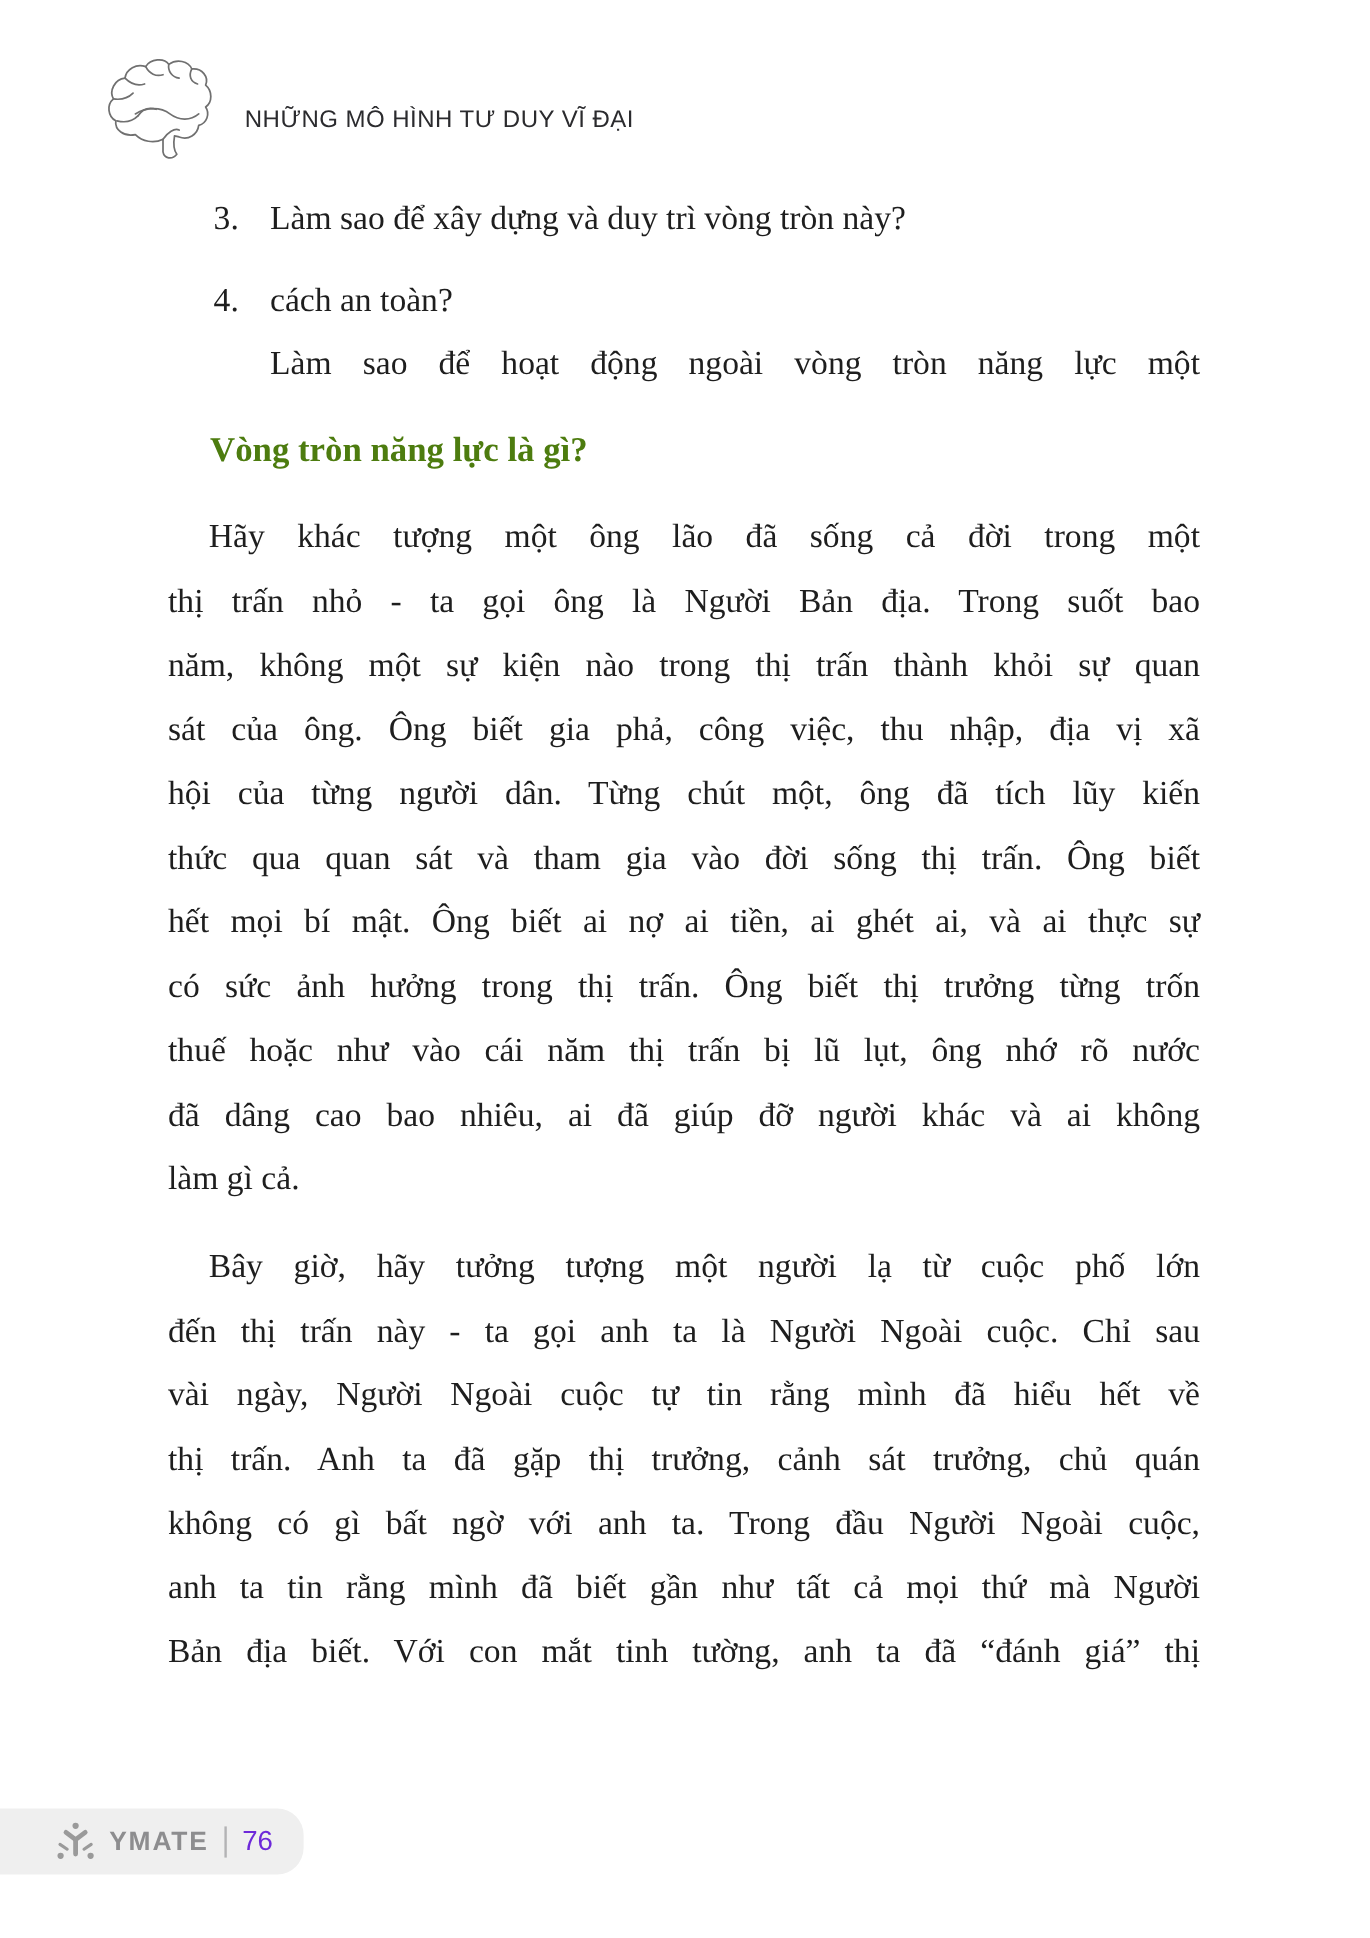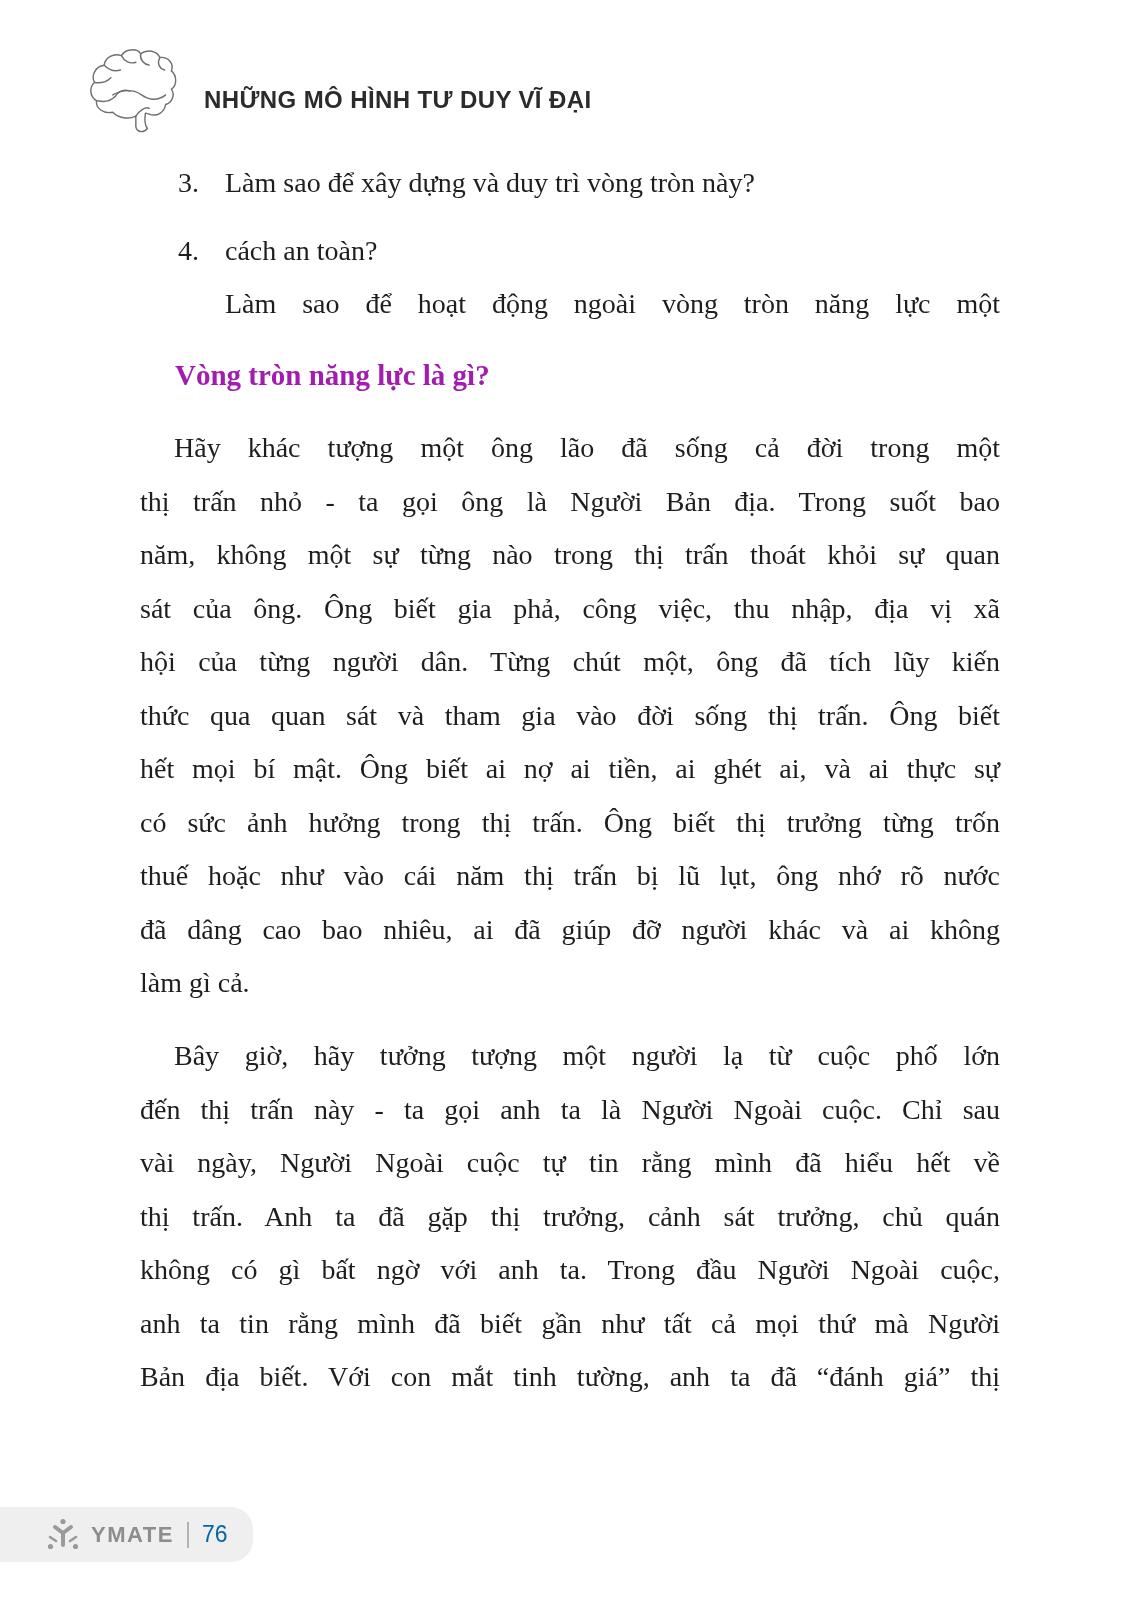--- a/index.html
+++ b/index.html
@@ -12,22 +12,22 @@
   }
   
   .header{
     position:absolute;left:84px;top:46px;
     display:flex;align-items:center;
   }
   .brain{display:block;width:96px;height:94px;}
   .running-title{
     margin:14px 0 0 24px;
     font-family:"Liberation Sans",sans-serif;
-    font-weight:700;
-    font-size:24px;
+    font-weight:400;
+    font-size:20px;
     letter-spacing:0.4px;
     color:#2b2b2e;
   }
   
   .serif{font-family:"Liberation Serif","DejaVu Serif",serif;}
   .qlist{
     position:absolute;left:178px;top:156px;width:822px;
     margin:0;padding:0;list-style:none;
   }
   .qitem{display:flex;margin:0;}
@@ -40,21 +40,21 @@
   .jline{
     display:block;
     font-size:28px;line-height:53.5px;color:#1e1e1e;
     text-align:justify;text-align-last:justify;
     white-space:normal;
   }
   .jline.lastline{text-align-last:left;}
   .jline.indent{padding-left:34px;}
   .section-heading{
     position:absolute;left:175px;top:349px;margin:0;
-    font-size:29px;font-weight:700;line-height:53.5px;color:#a21caf;
+    font-size:29px;font-weight:700;line-height:53.5px;color:#4d7c0f;
   }
   .para{position:absolute;left:140px;width:860px;}
   #para1{top:421px;}
   #para2{top:1029px;}
   
   .footer-pill{
     position:absolute;left:0;top:1507px;
     height:55px;
     display:flex;align-items:center;
     padding:0 26px 0 46px;
@@ -63,21 +63,21 @@
     font-family:"Liberation Sans",sans-serif;
   }
   .ymate-logo{display:block;width:34px;height:34px;margin-right:11px;}
   .brand{
     font-weight:700;font-size:22px;letter-spacing:1.5px;color:#8d8d8f;
   }
   .footer-divider{
     display:inline-block;width:2px;height:26px;background:#b3b3b5;
     margin:0 13px;
   }
-  .pagenum{font-size:23px;color:#0369a1;}
+  .pagenum{font-size:23px;color:#6d28d9;}
 </style>
 </head>
 <body>
 
 <div class="page">
 
   <header class="header">
     <span class="brain">
       <svg viewBox="0 0 100 96" width="96" height="94" fill="none" stroke="#707070" stroke-width="1.5" stroke-linecap="round" stroke-linejoin="round">
         <path d="M30,68 C20,70 12,64 13,56 C6,52 5,42 11,37 C7,30 12,20 21,19 C22,11 31,6 39,9 C43,2 55,1 59,7 C66,2 76,4 79,11 C88,10 94,18 91,25 C97,30 97,40 91,44 C95,50 92,58 85,60 C84,68 76,73 68,70 L64,69 C63,75 63,81 66,85 C62,90 55,89 54,83 L54,72 C46,76 36,74 30,68 Z"></path>
@@ -109,21 +109,21 @@
         <span class="jline">Làm sao để hoạt động ngoài vòng tròn năng lực một</span>
       </span>
     </li>
   </ol>
 
   <h2 class="section-heading serif">Vòng tròn năng lực là gì?</h2>
 
   <div class="para serif" id="para1">
     <span class="jline indent">Hãy khác tượng một ông lão đã sống cả đời trong một</span>
     <span class="jline">thị trấn nhỏ - ta gọi ông là Người Bản địa. Trong suốt bao</span>
-    <span class="jline">năm, không một sự từng nào trong thị trấn thoát khỏi sự quan</span>
+    <span class="jline">năm, không một sự kiện nào trong thị trấn thành khỏi sự quan</span>
     <span class="jline">sát của ông. Ông biết gia phả, công việc, thu nhập, địa vị xã</span>
     <span class="jline">hội của từng người dân. Từng chút một, ông đã tích lũy kiến</span>
     <span class="jline">thức qua quan sát và tham gia vào đời sống thị trấn. Ông biết</span>
     <span class="jline">hết mọi bí mật. Ông biết ai nợ ai tiền, ai ghét ai, và ai thực sự</span>
     <span class="jline">có sức ảnh hưởng trong thị trấn. Ông biết thị trưởng từng trốn</span>
     <span class="jline">thuế hoặc như vào cái năm thị trấn bị lũ lụt, ông nhớ rõ nước</span>
     <span class="jline">đã dâng cao bao nhiêu, ai đã giúp đỡ người khác và ai không</span>
     <span class="jline lastline">làm gì cả.</span>
   </div>
 

